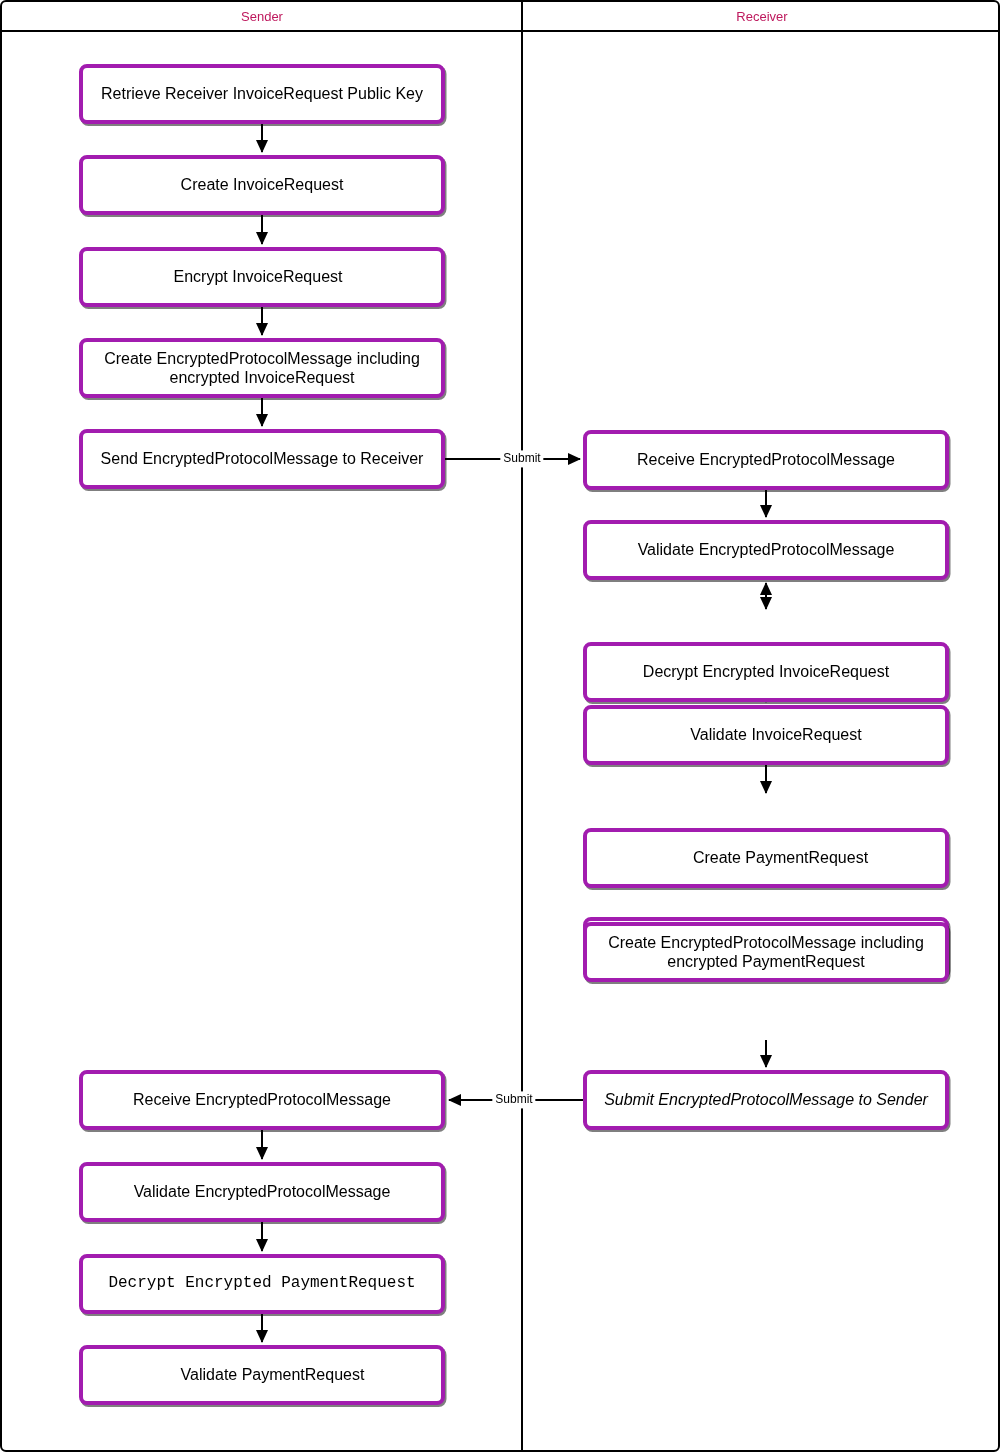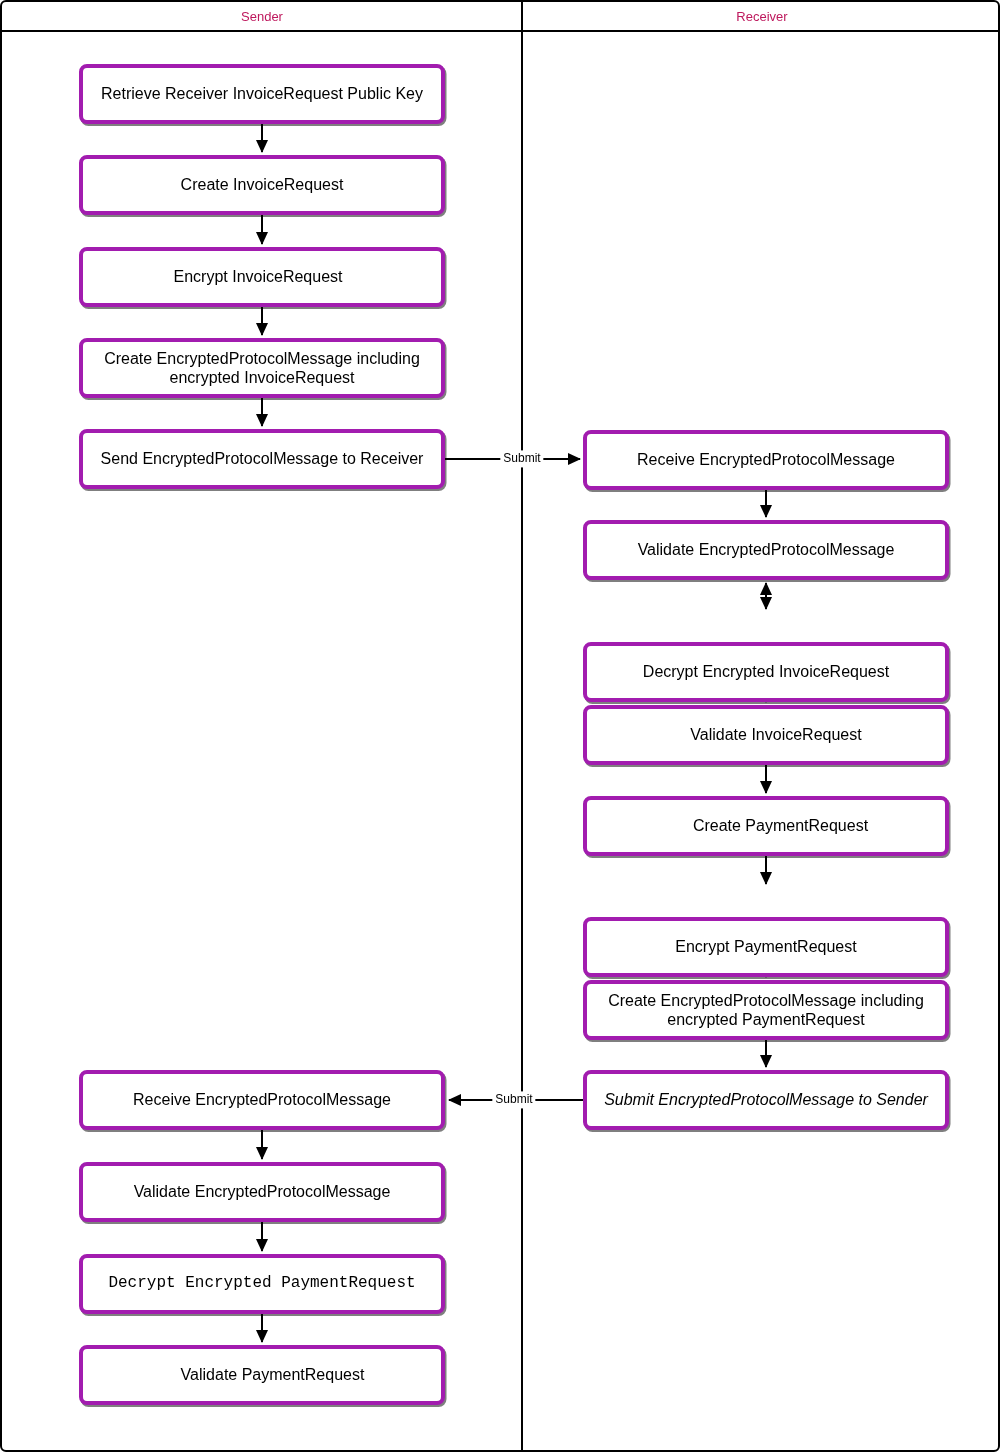--- a/index.html
+++ b/index.html
@@ -138,18 +138,18 @@
   <div class="node sender" style="top:427px;">Send EncryptedProtocolMessage to Receiver</div>
   <div class="node sender" style="top:1068px;">Receive EncryptedProtocolMessage</div>
   <div class="node sender" style="top:1160px;">Validate EncryptedProtocolMessage</div>
   <div class="node sender" style="top:1252px;font-family:Liberation Mono, monospace;">Decrypt Encrypted PaymentRequest</div>
   <div class="node sender" style="top:1343px;padding-left:37px;">Validate PaymentRequest</div>
 
   <div class="node receiver" style="top:428px;">Receive EncryptedProtocolMessage</div>
   <div class="node receiver" style="top:518px;">Validate EncryptedProtocolMessage</div>
   <div class="node receiver" style="top:640px;">Decrypt Encrypted InvoiceRequest</div>
   <div class="node receiver" style="top:703px;padding-left:36px;">Validate InvoiceRequest</div>
-  <div class="node receiver" style="top:794px;padding-left:45px;">Create PaymentRequest</div>
+  <div class="node receiver" style="top:826px;padding-left:45px;">Create PaymentRequest</div>
   <div class="node receiver" style="top:905px;margin-top:10px;">Encrypt PaymentRequest</div>
-  <div class="node receiver" style="top:978px;text-align:center;">Create EncryptedProtocolMessage including encrypted PaymentRequest</div>
+  <div class="node receiver" style="top:920px;text-align:center;">Create EncryptedProtocolMessage including encrypted PaymentRequest</div>
   <div class="node receiver" style="top:1068px;font-style:italic;">Submit EncryptedProtocolMessage to Sender</div>
 
 </div>
 
 </body></html>

